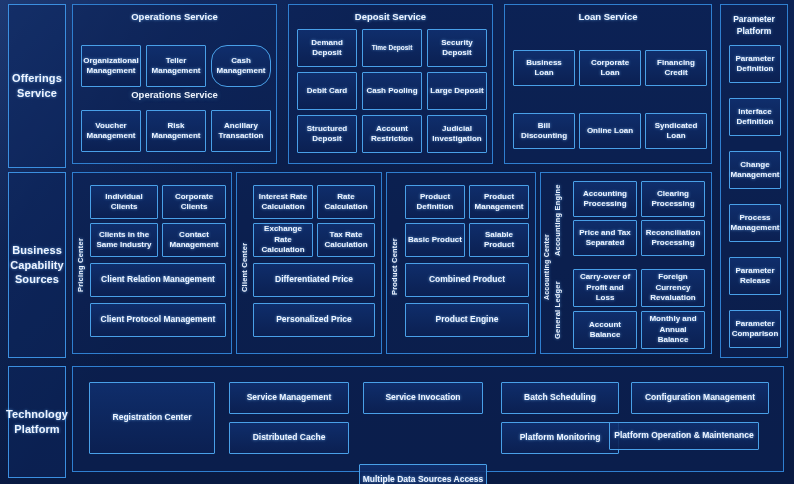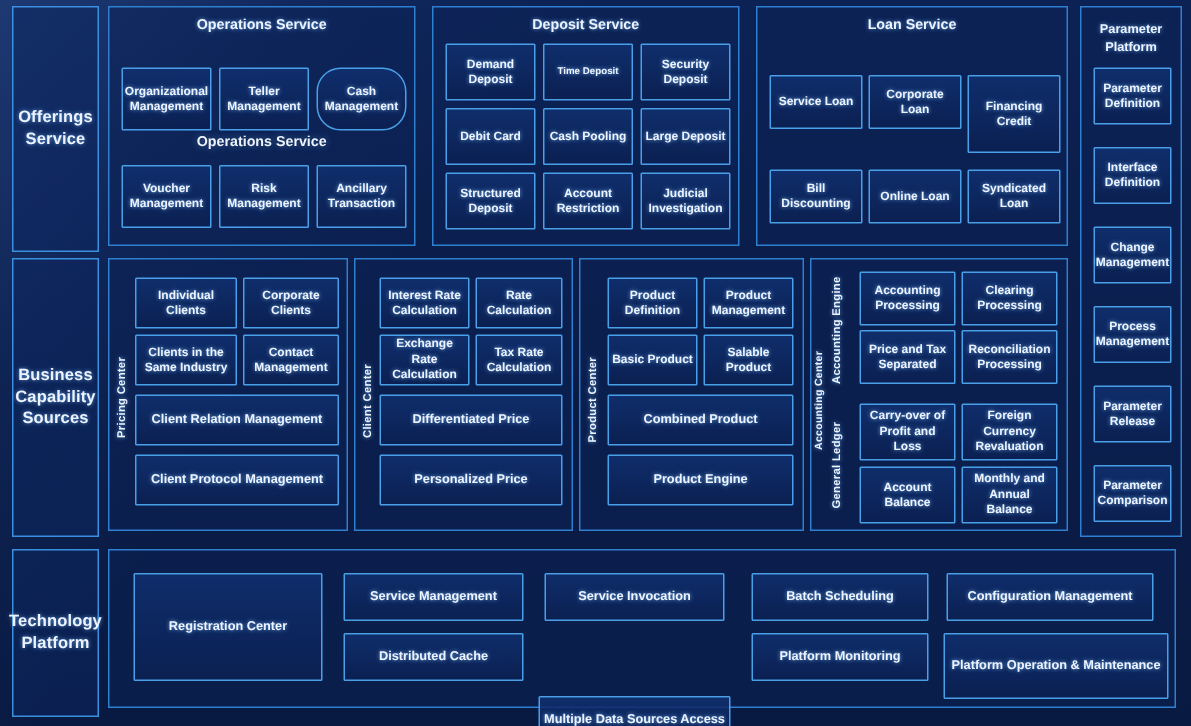--- a/index.html
+++ b/index.html
@@ -109,23 +109,23 @@
       <div class="cell" style="left:8px;top:67px;width:60px;height:38px;">Debit Card</div>
       <div class="cell" style="left:73px;top:67px;width:60px;height:38px;">Cash Pooling</div>
       <div class="cell" style="left:138px;top:67px;width:60px;height:38px;">Large Deposit</div>
       <div class="cell" style="left:8px;top:110px;width:60px;height:38px;">Structured Deposit</div>
       <div class="cell" style="left:73px;top:110px;width:60px;height:38px;">Account Restriction</div>
       <div class="cell" style="left:138px;top:110px;width:60px;height:38px;">Judicial Investigation</div>
     </div>
 
     <div class="group" style="left:504px;top:0;width:208px;height:160px;">
       <div class="group-title">Loan Service</div>
-      <div class="cell" style="left:8px;top:45px;width:62px;height:36px;">Service Loan</div>
+      <div class="cell" style="left:8px;top:45px;width:62px;height:36px;">Business Loan</div>
       <div class="cell" style="left:74px;top:45px;width:62px;height:36px;">Corporate Loan</div>
-      <div class="cell" style="left:140px;top:45px;width:62px;height:52px;">Financing Credit</div>
+      <div class="cell" style="left:140px;top:45px;width:62px;height:36px;">Financing Credit</div>
       <div class="cell" style="left:8px;top:108px;width:62px;height:36px;">Bill Discounting</div>
       <div class="cell" style="left:74px;top:108px;width:62px;height:36px;">Online Loan</div>
       <div class="cell" style="left:140px;top:108px;width:62px;height:36px;">Syndicated Loan</div>
     </div>
   </div>
 
   <div class="band" style="top:172px;height:186px;">
     <div class="band-left">
       <span>Business Capability Sources</span>
     </div>
@@ -182,21 +182,21 @@
 
     <div class="group" style="left:72px;top:0;width:712px;height:106px;">
       <div class="cell wide" style="left:16px;top:15px;width:126px;height:72px;">Registration Center</div>
       <div class="cell wide" style="left:156px;top:15px;width:120px;height:32px;">Service Management</div>
       <div class="cell wide" style="left:156px;top:55px;width:120px;height:32px;">Distributed Cache</div>
       <div class="cell wide" style="left:290px;top:15px;width:120px;height:32px;">Service Invocation</div>
       <div class="cell wide" style="left:286px;top:55px;width:128px;height:32px;margin-top:42px;">Multiple Data Sources Access</div>
       <div class="cell wide" style="left:428px;top:15px;width:118px;height:32px;">Batch Scheduling</div>
       <div class="cell wide" style="left:428px;top:55px;width:118px;height:32px;">Platform Monitoring</div>
       <div class="cell wide" style="left:558px;top:15px;width:138px;height:32px;">Configuration Management</div>
-      <div class="cell wide" style="left:556px;top:55px;width:150px;height:44px;">Platform Operation &amp; Maintenance</div>
+      <div class="cell wide" style="left:536px;top:55px;width:150px;height:28px;">Platform Operation &amp; Maintenance</div>
     </div>
   </div>
 
   <div class="group" style="left:720px;top:4px;width:68px;height:354px;">
     <div class="rail-title" style="top:8px;">Parameter Platform</div>
     <div class="cell" style="left:8px;top:40px;width:52px;height:38px;">Parameter Definition</div>
     <div class="cell" style="left:8px;top:93px;width:52px;height:38px;">Interface Definition</div>
     <div class="cell" style="left:8px;top:146px;width:52px;height:38px;">Change Management</div>
     <div class="cell" style="left:8px;top:199px;width:52px;height:38px;">Process Management</div>
     <div class="cell" style="left:8px;top:252px;width:52px;height:38px;">Parameter Release</div>

